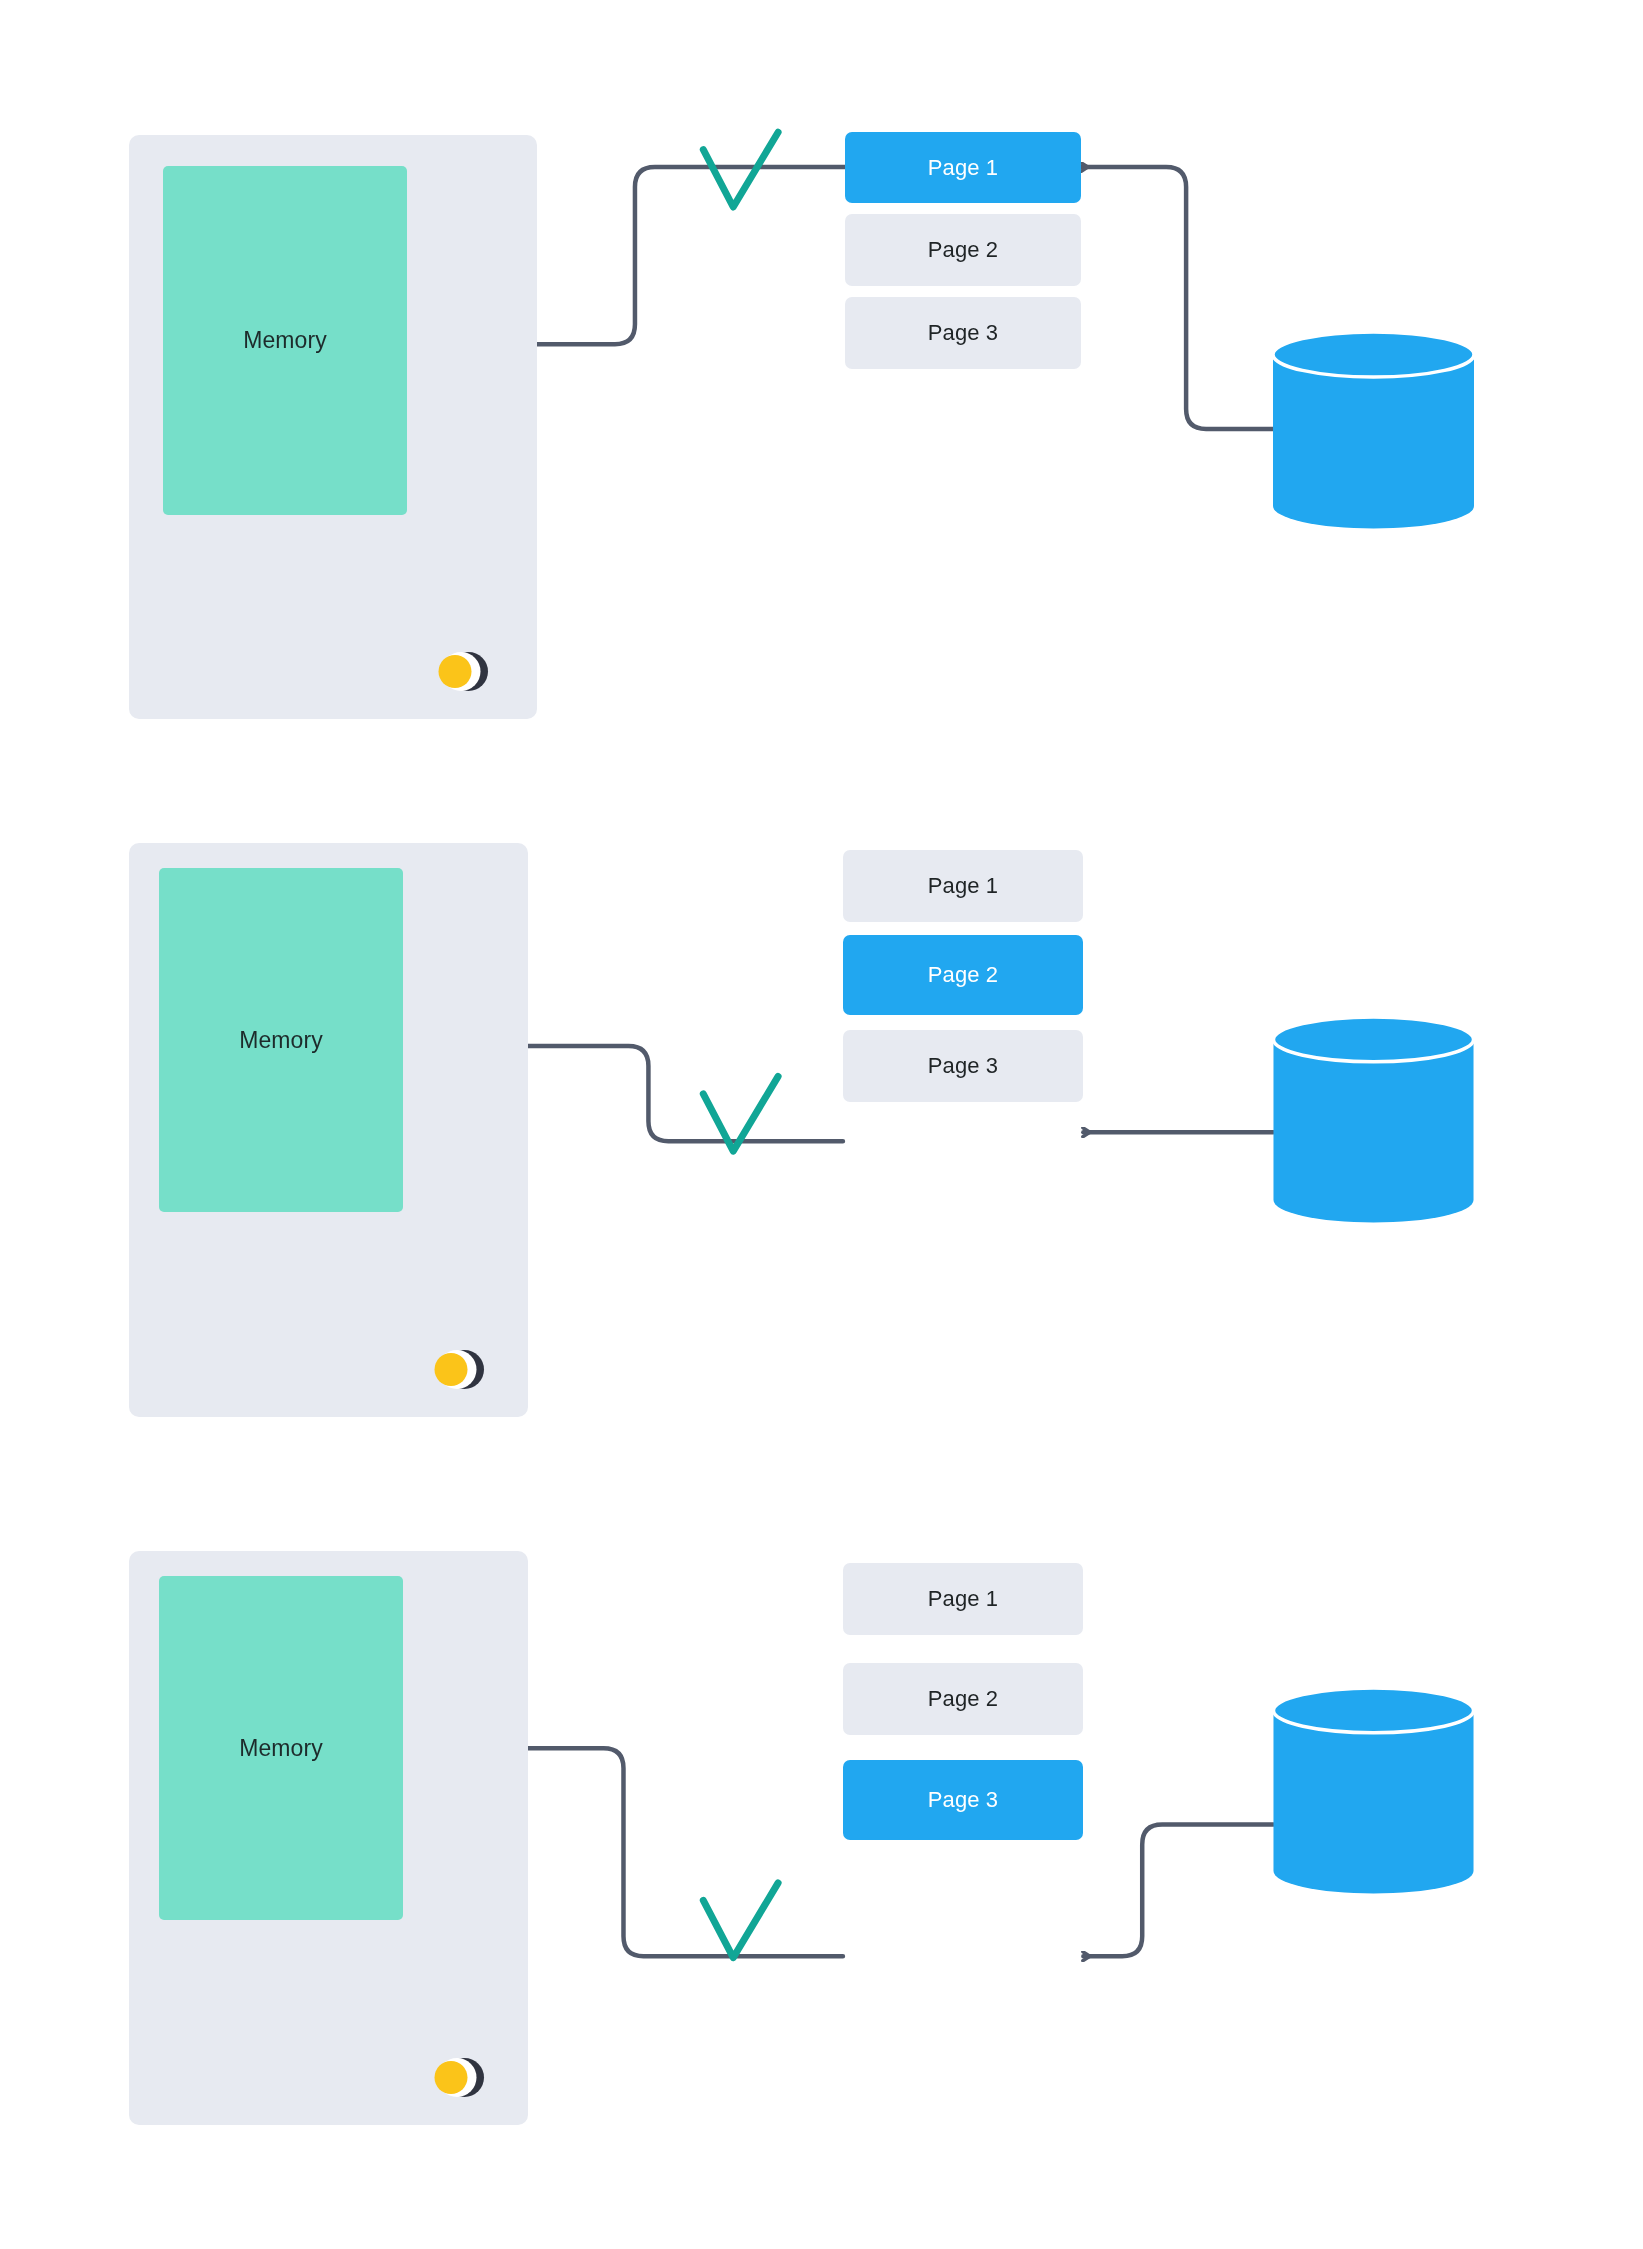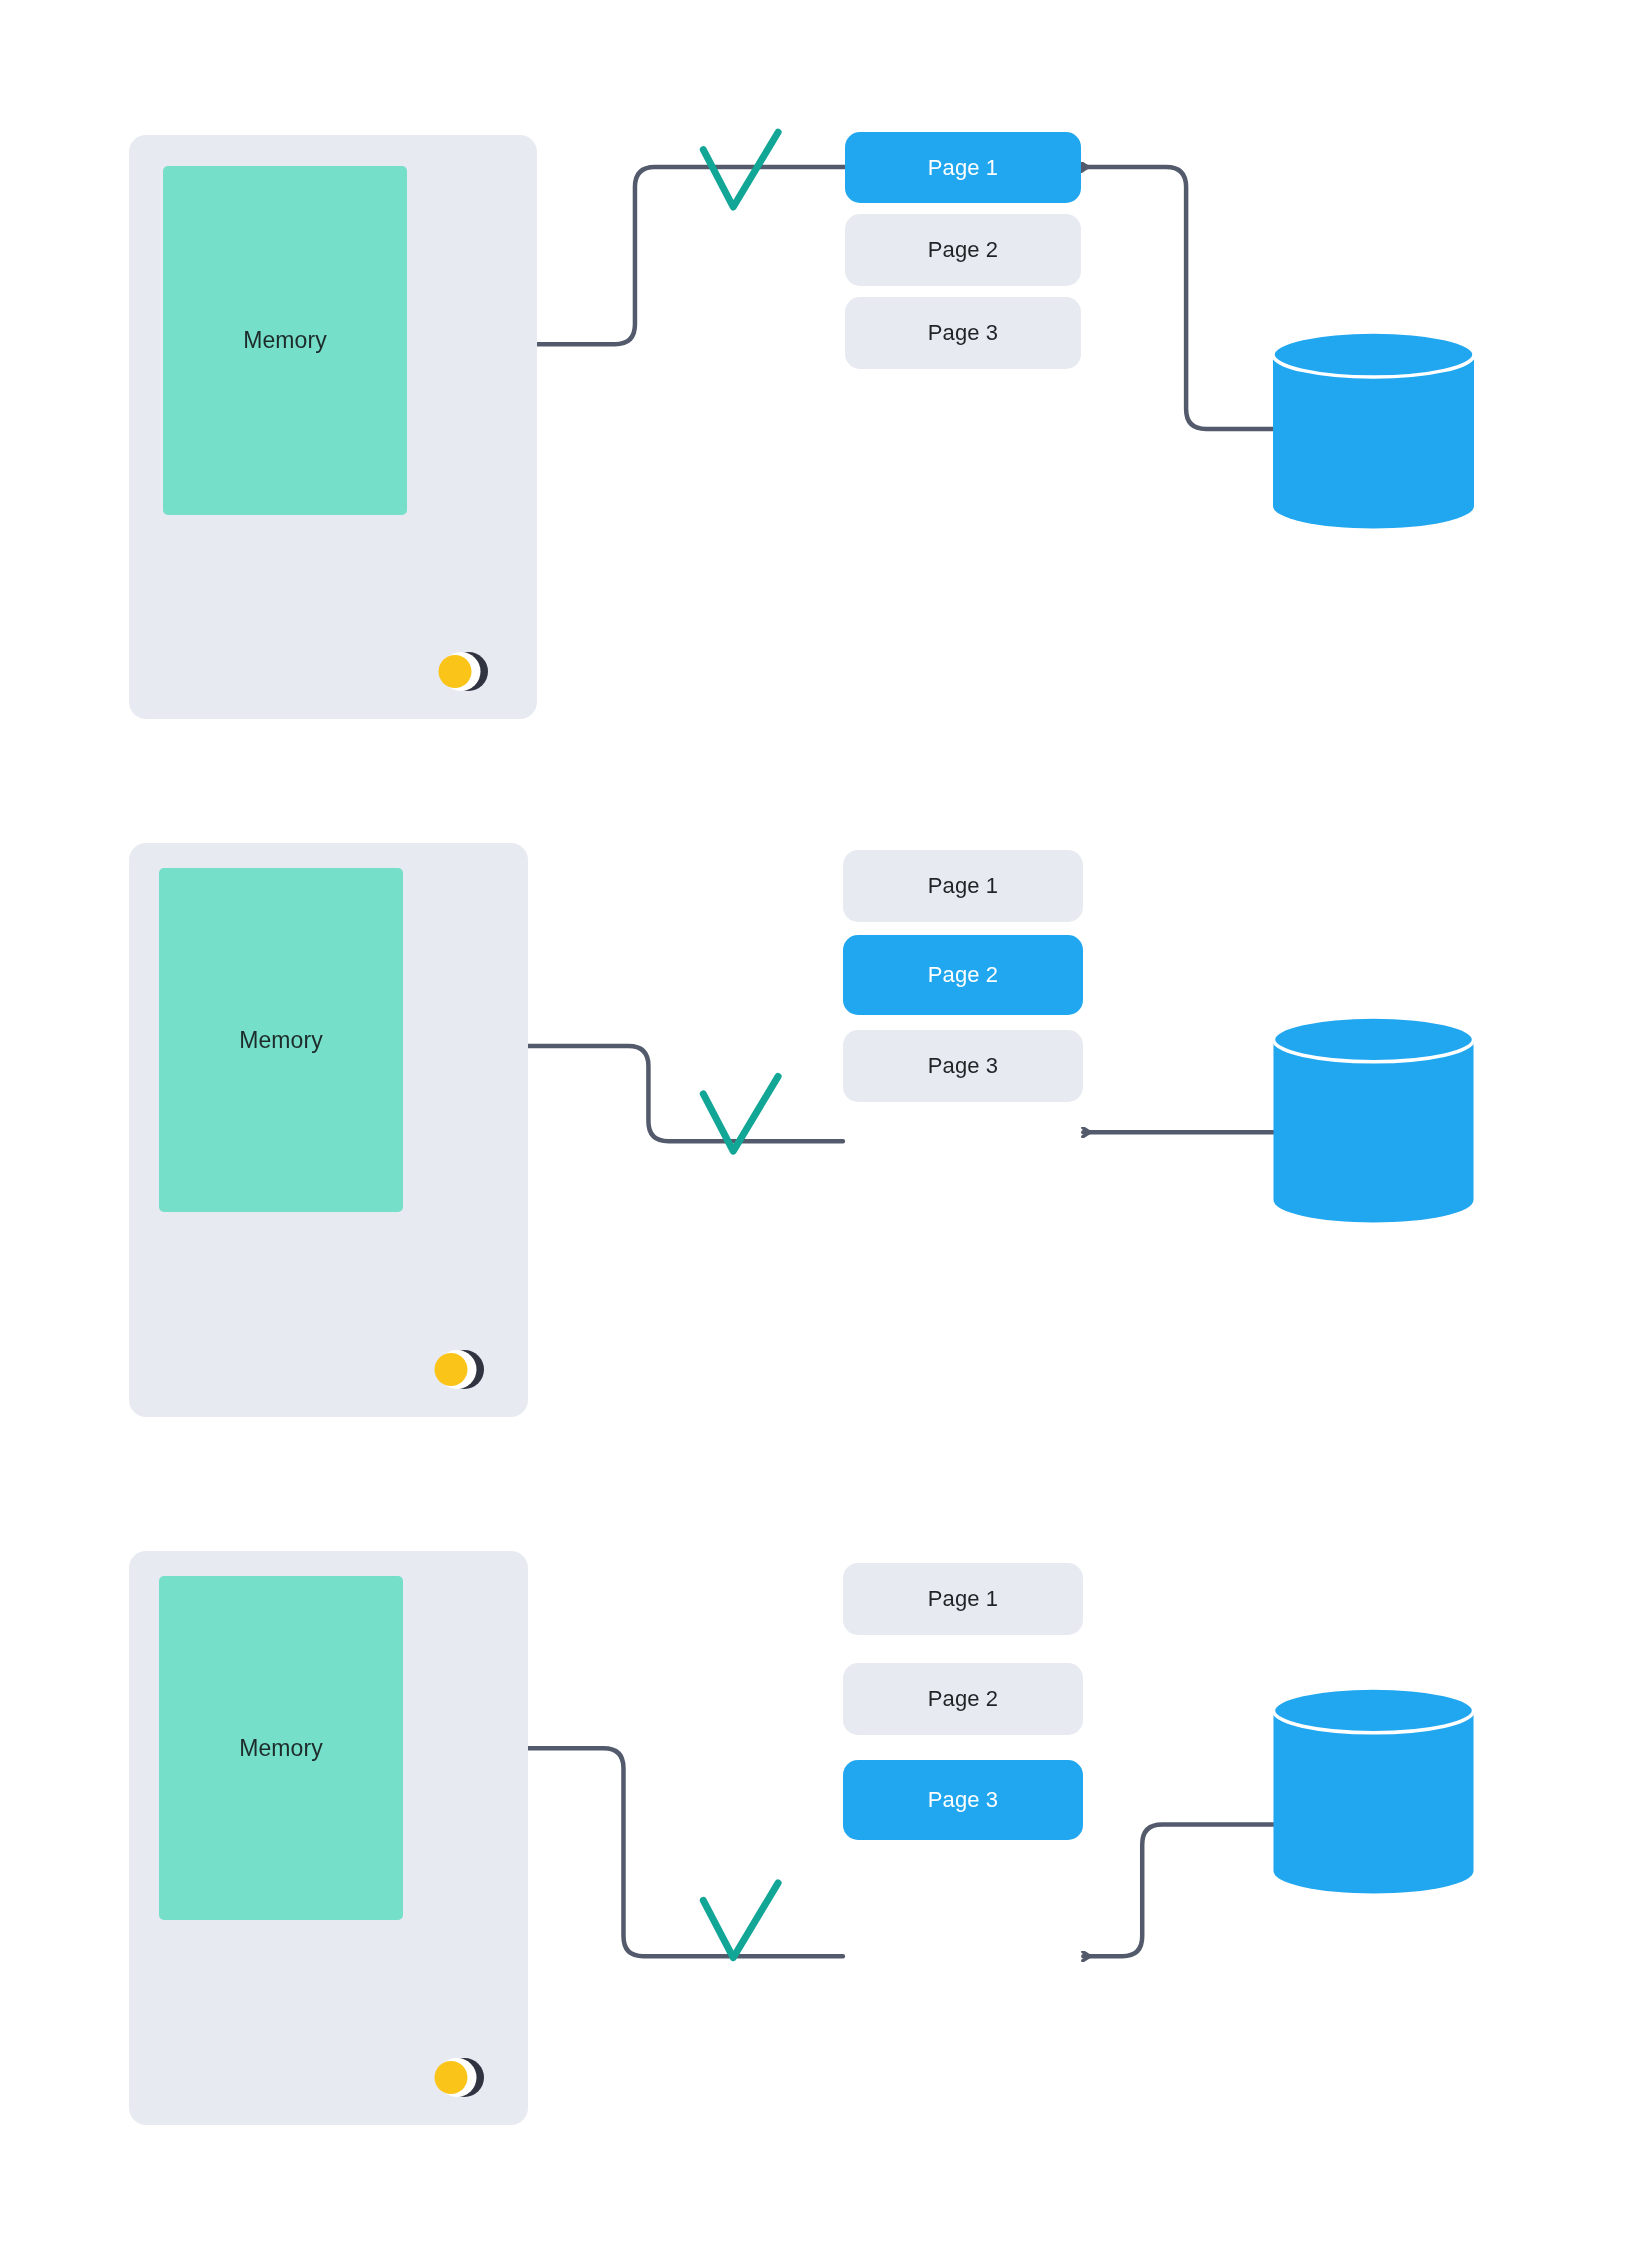--- a/index.html
+++ b/index.html
@@ -5,37 +5,37 @@
   html,body{margin:0;padding:0;background:#ffffff;}
   body{
     font-family:"Liberation Sans","DejaVu Sans",sans-serif;
     width:1644px;height:2250px;position:relative;overflow:hidden;
   }
   #stage{position:absolute;inset:0;width:1644px;height:2250px;}
   .panel{position:absolute;left:0;width:1644px;height:698px;}
 
   
   .mem-container{
-    position:absolute;background:#e7eaf1;border-radius:17px;
+    position:absolute;background:#e7eaf1;border-radius:10px;
   }
   .mem-box{
     position:absolute;background:#76dfc9;border-radius:5px;
     display:flex;align-items:center;justify-content:center;
   }
   .mem-label{
     font-size:23px;color:#1d2b2b;letter-spacing:0.1px;
     font-family:"Liberation Sans","DejaVu Sans",sans-serif;
   }
 
   
   .logo{position:absolute;width:75px;height:75px;}
 
   
   .page{
-    position:absolute;border-radius:15px;
+    position:absolute;border-radius:7px;
     display:flex;align-items:center;justify-content:center;
   }
   .page.inactive{background:#e7eaf1;}
   .page.active{background:#21a7f0;}
   .page-label{font-size:22px;letter-spacing:0.1px;}
   .page.inactive .page-label{color:#1f2426;}
   .page.active .page-label{color:#ffffff;}
 
   
   .cylinder{position:absolute;}

